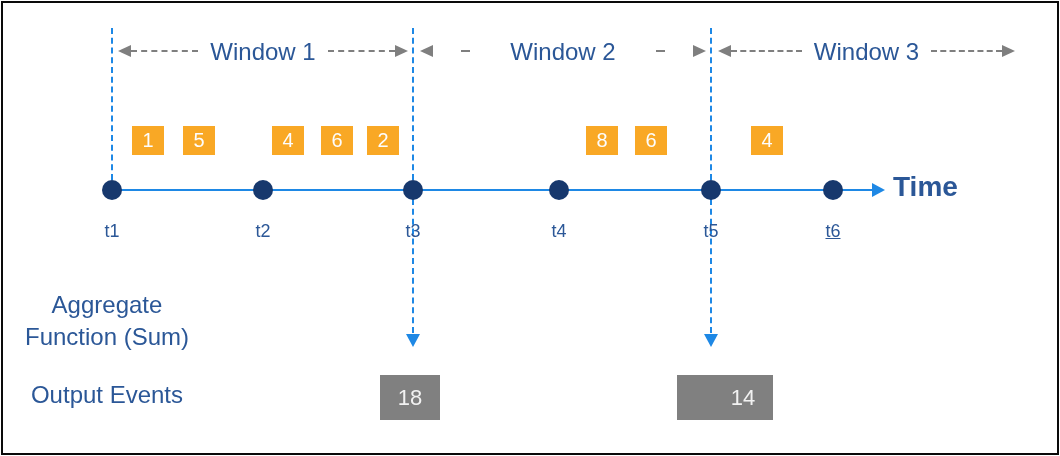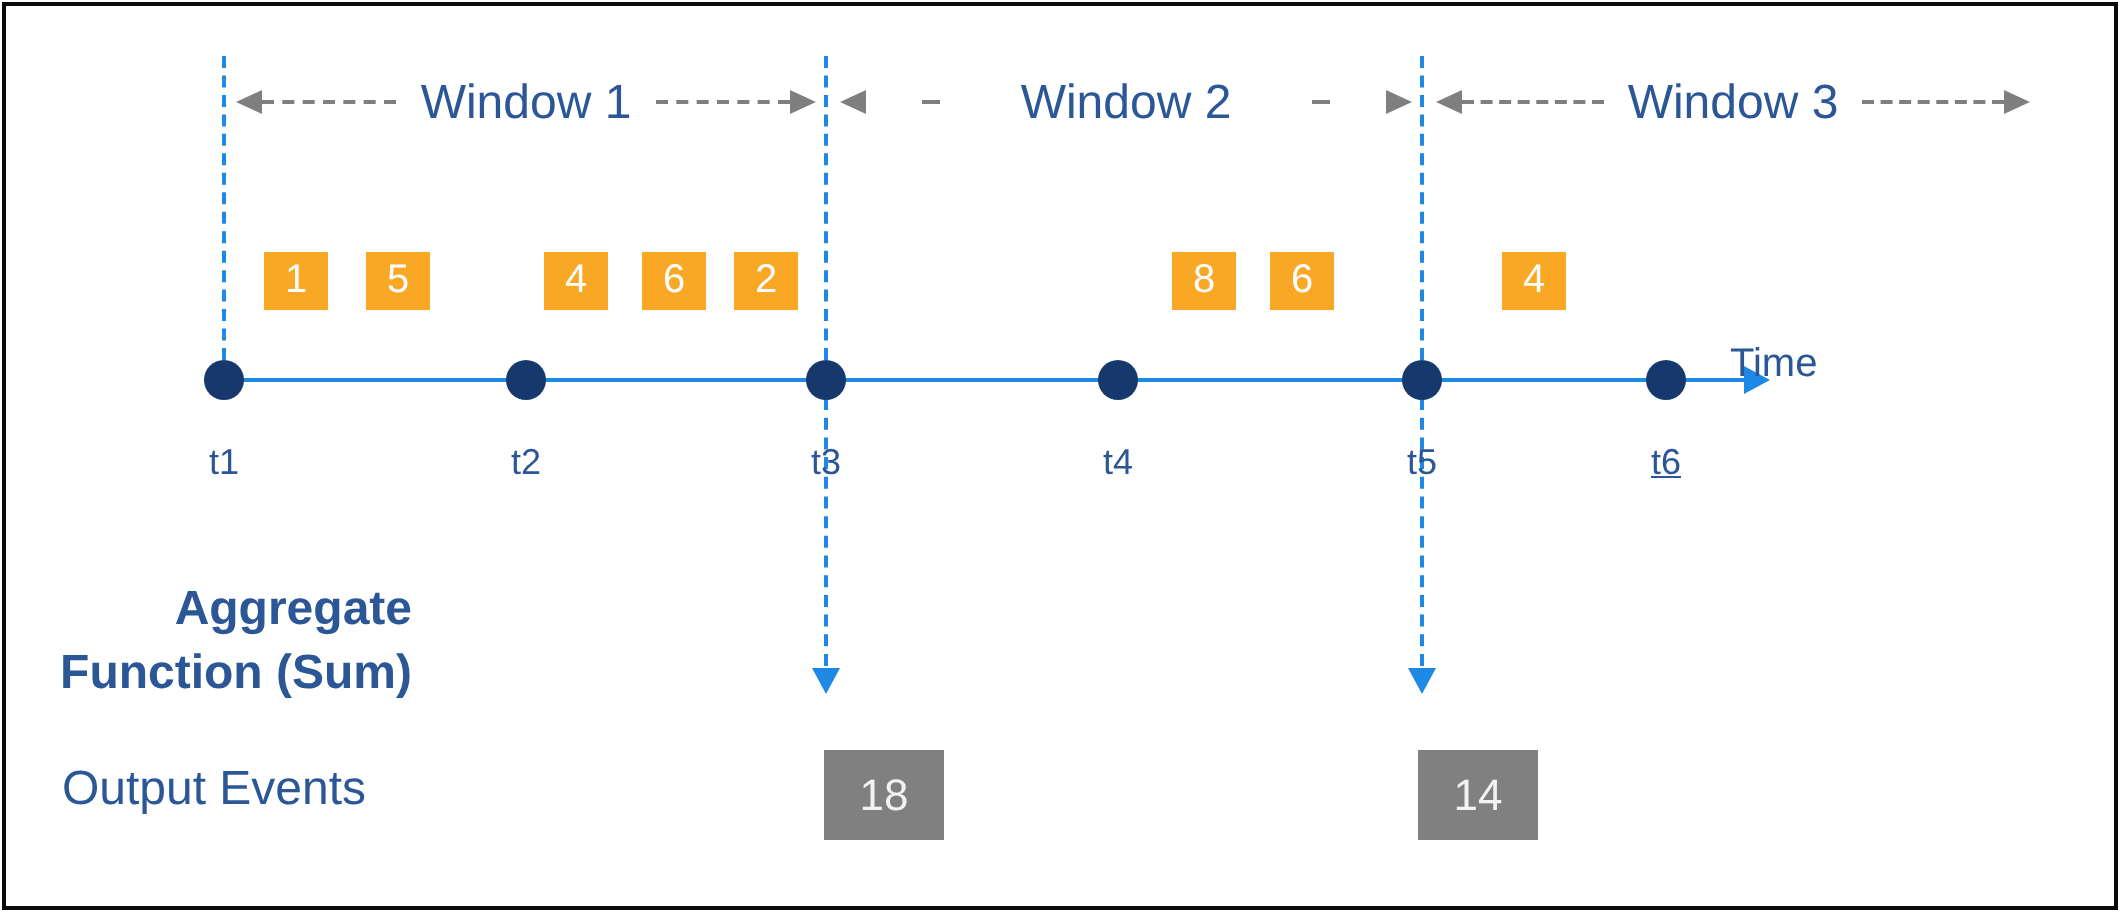--- a/index.html
+++ b/index.html
@@ -110,23 +110,23 @@
   .tl-arrow {
     position: absolute;
     left: 872px; top: 183px;
     width: 0; height: 0;
     border-top: 7px solid transparent;
     border-bottom: 7px solid transparent;
     border-left: 13px solid #1E88E5;
   }
   .time-label {
     position: absolute;
-    left: 865px; top: 171px;
-    font-size: 20px;
-    font-weight: 400;
+    left: 893px; top: 171px;
+    font-size: 28px;
+    font-weight: 700;
     color: #2B5797;
   }
   .dot {
     position: absolute;
     top: 180px;
     width: 20px; height: 20px;
     border-radius: 50%;
     background: #17386D;
   }
   .d0 { left: 102px; } .d1 { left: 253px; } .d2 { left: 403px; }
@@ -142,23 +142,23 @@
     color: #2B5797;
   }
   .t0 { left: 82px; }  .t1 { left: 233px; } .t2 { left: 383px; }
   .t3 { left: 529px; } .t4 { left: 681px; } .t5 { left: 803px; text-decoration: underline; }
 
   
   .agg {
     position: absolute;
     left: 8px; top: 289px;
     width: 198px;
-    text-align: right;
+    text-align: center;
     font-size: 24px;
-    font-weight: 700;
+    font-weight: 400;
     line-height: 32px;
     color: #2B5797;
   }
   .out-label {
     position: absolute;
     left: 8px; top: 381px;
     width: 198px;
     text-align: center;
     font-size: 24px;
     font-weight: 300;
@@ -171,24 +171,23 @@
     top: 375px;
     width: 60px;
     height: 45px;
     background: #808080;
     color: #F2F2F2;
     font-size: 22px;
     font-weight: 300;
     display: flex;
     align-items: center;
     justify-content: center;
-    margin-left: 32px;
   }
   .ob0 { left: 380px; }
-  .ob1 { left: 677px; }
+  .ob1 { left: 677px; padding-left: 36px; }
 </style>
 </head>
 <body>
 
 <div class="canvas">
 
   <div class="vline v-t1"></div>
   <div class="vline v-t3up"></div>
   <div class="vline v-t5up"></div>
   <div class="vline v-t3dn"></div>

